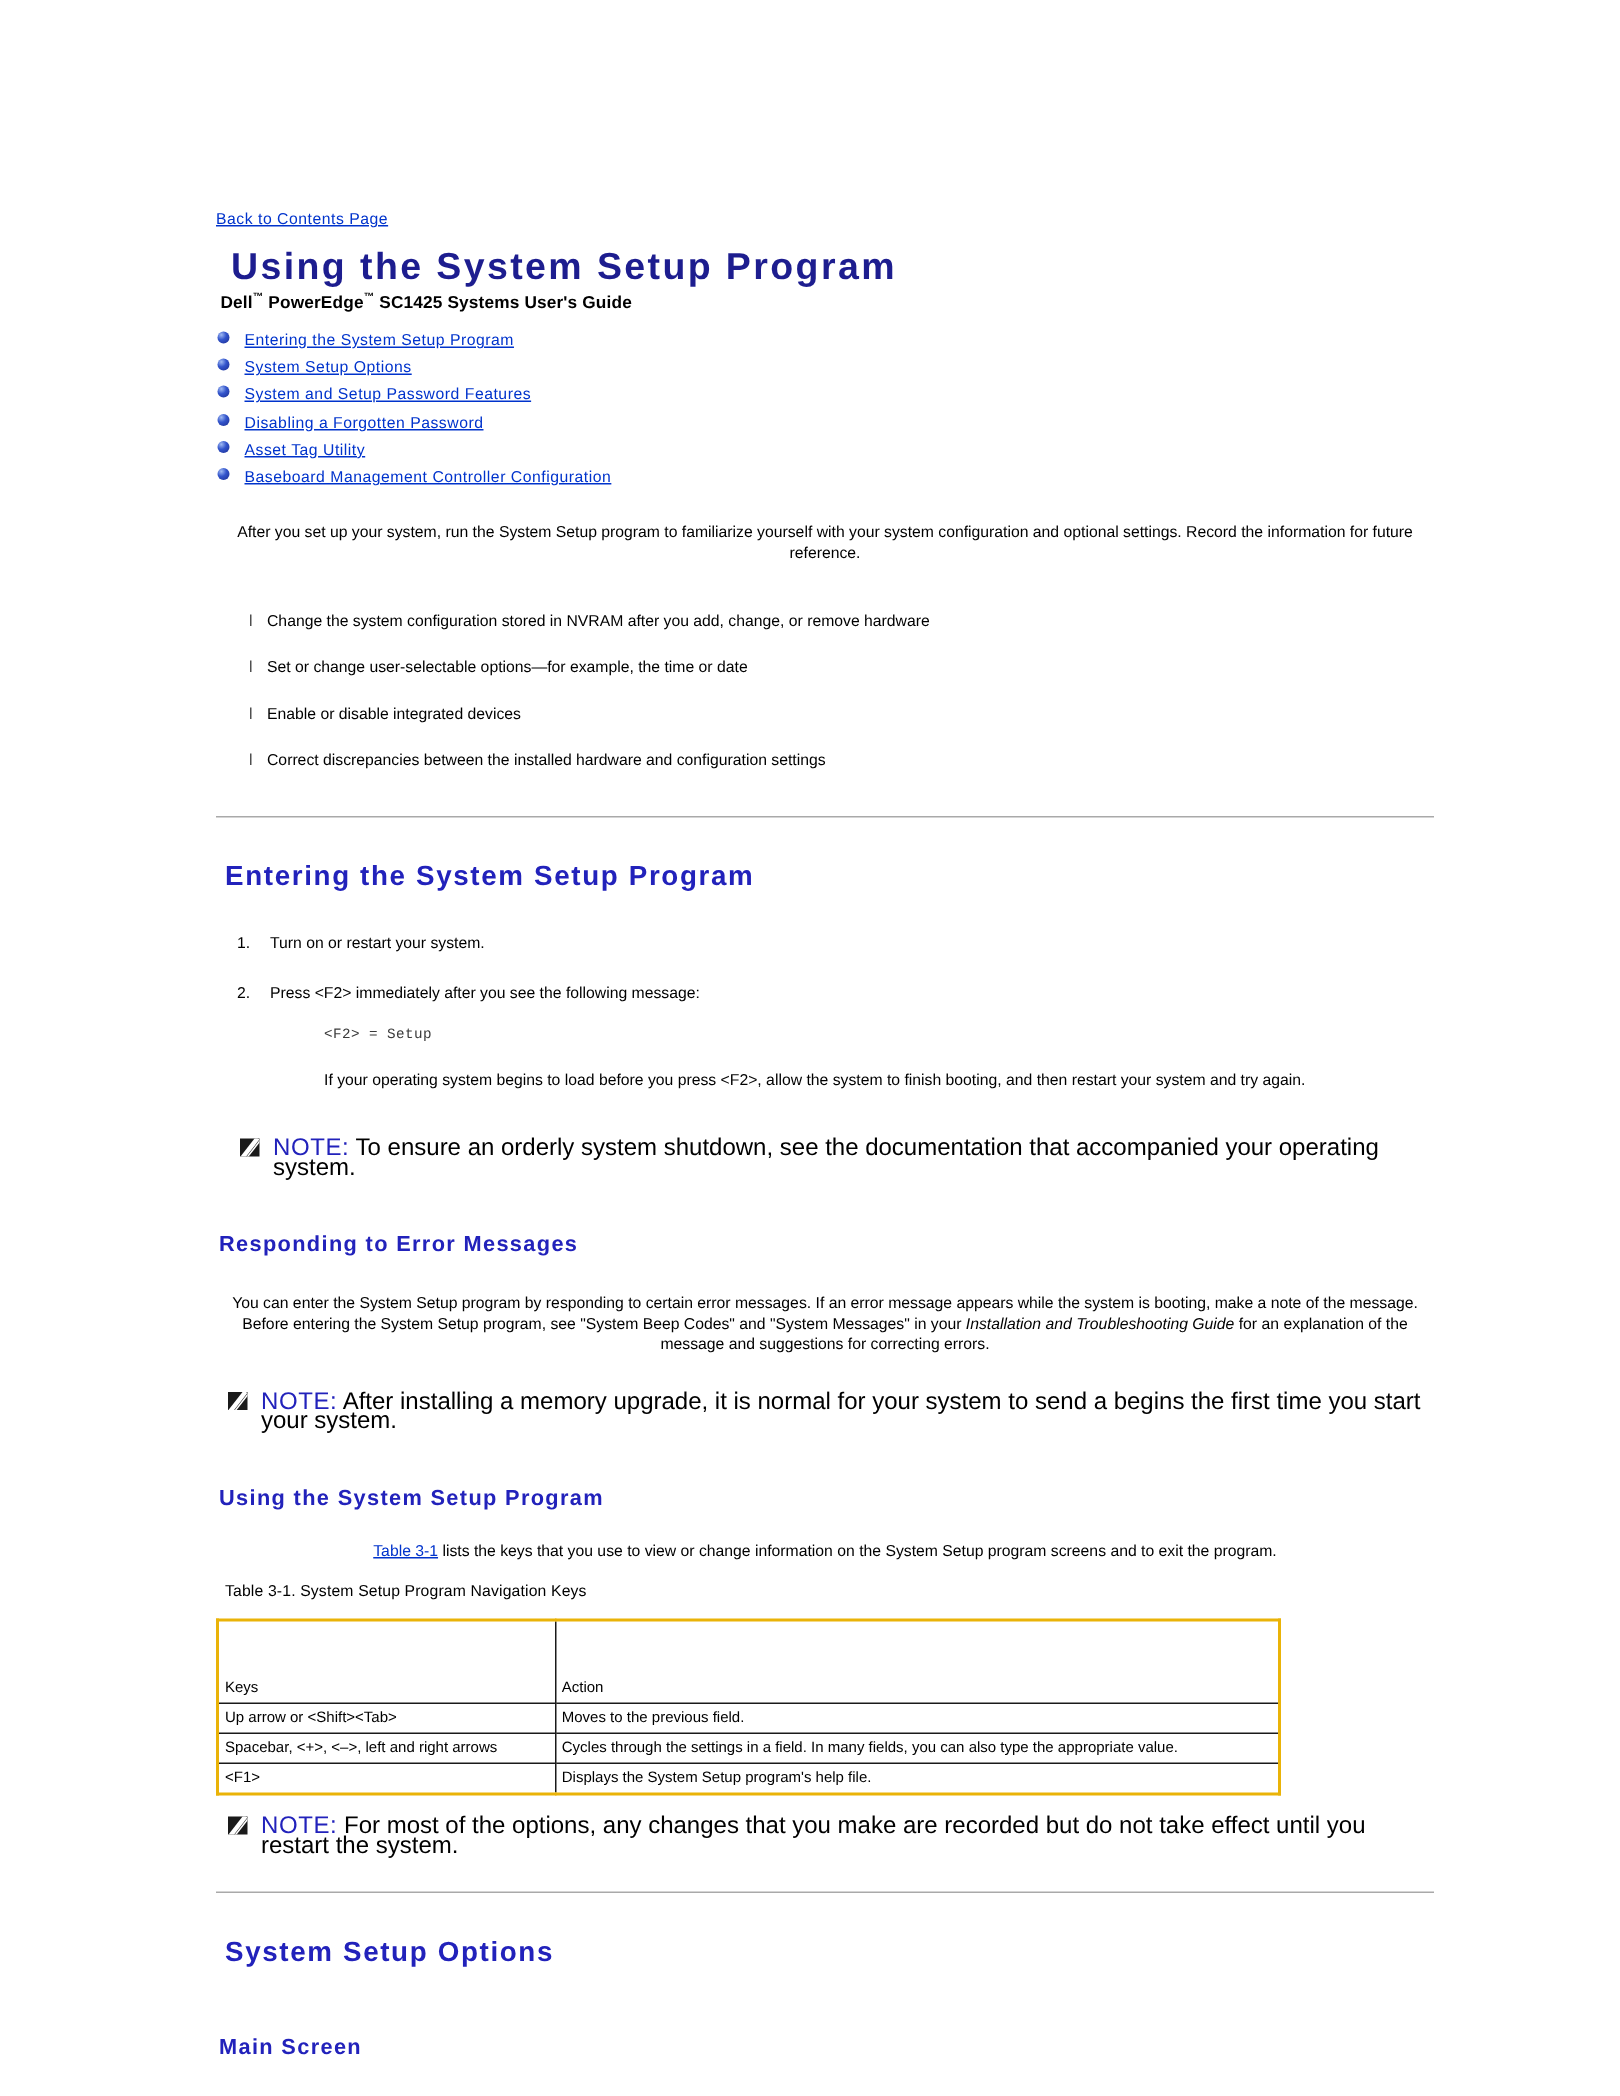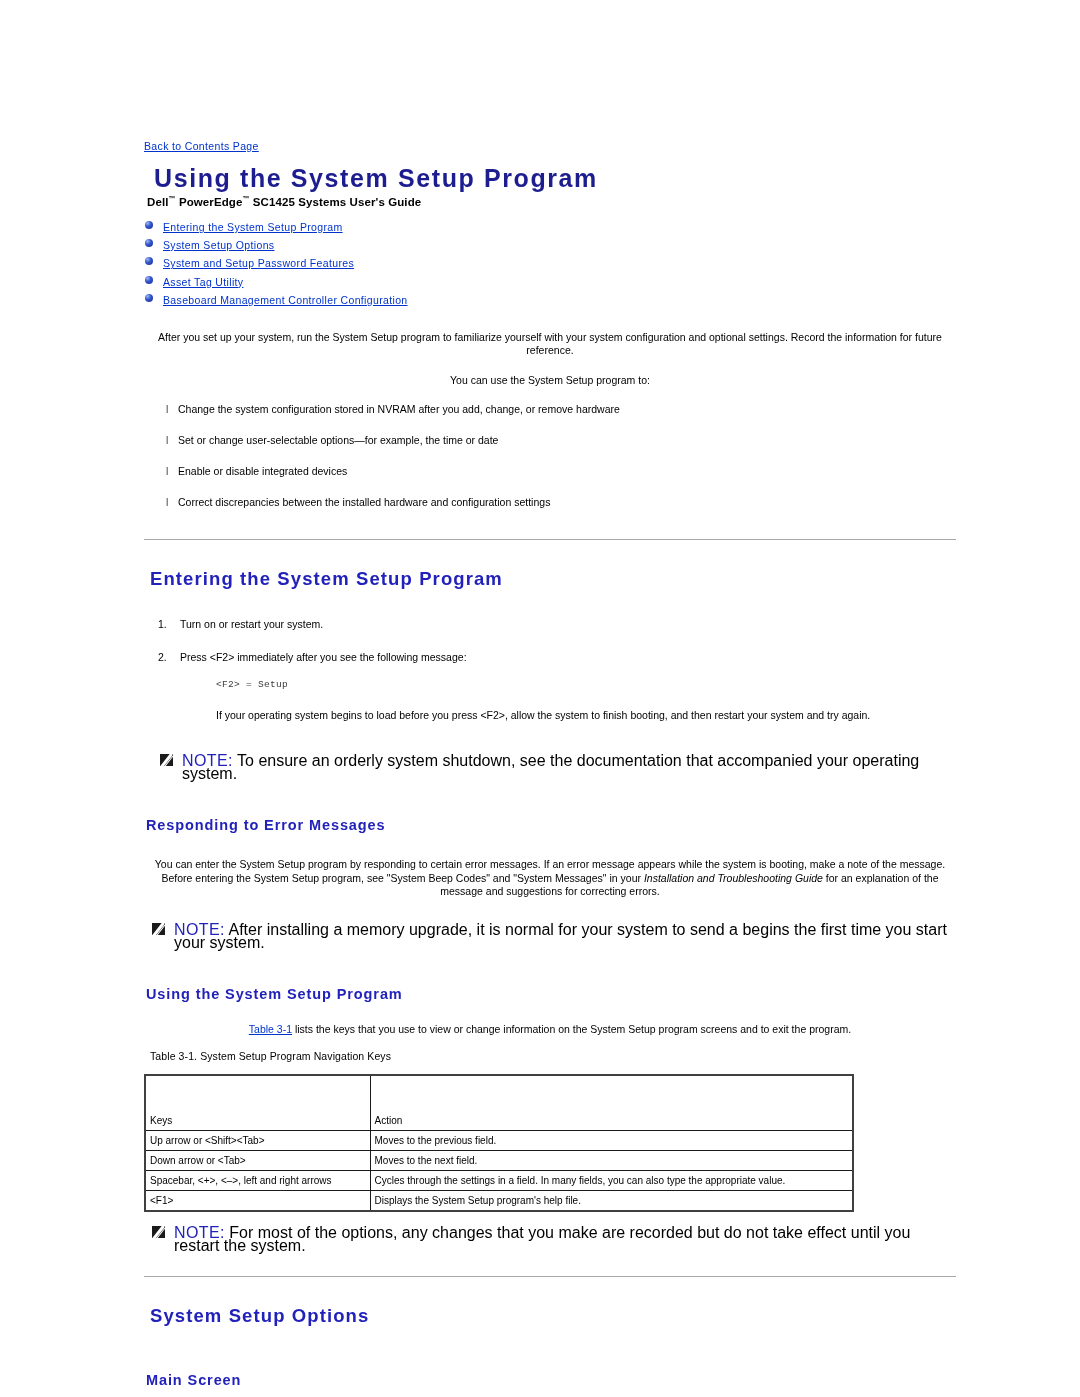--- a/index.html
+++ b/index.html
@@ -223,21 +223,21 @@
   .table-caption {
     font-size: 10.5px;
     margin: 0 0 0 6px;
     letter-spacing: 0.1px;
   }
   table.navkeys {
     border-collapse: collapse;
     width: 708px;
     margin: 0;
     table-layout: fixed;
-    border: 2px solid #404040;
+    border: 2px solid #eab308;
   }
   table.navkeys th,
   table.navkeys td {
     border: 1px solid #1a1a1a;
     font-size: 10px;
     font-weight: normal;
     text-align: left;
     padding: 3px 4px 3px 4px;
     line-height: 12px;
     vertical-align: bottom;
@@ -279,35 +279,38 @@
     <li>
       <span class="sphere"></span>
       <a class="doclink" href="#">System Setup Options</a>
     </li>
     <li>
       <span class="sphere"></span>
       <a class="doclink" href="#">System and Setup Password Features</a>
     </li>
     <li>
       <span class="sphere"></span>
+      <a class="doclink" href="#">Disabling a Forgotten Password</a>
+    </li>
+    <li>
+      <span class="sphere"></span>
       <a class="doclink" href="#">Asset Tag Utility</a>
     </li>
     <li>
       <span class="sphere"></span>
       <a class="doclink" href="#">Baseboard Management Controller Configuration</a>
     </li>
   </ul>
 
   <div class="gap-20"></div>
 
   <p class="body">After you set up your system, run the System Setup program to familiarize yourself with your system configuration and optional settings. Record the information for future reference.</p>
 
   <div class="gap-16"></div>
 
-  <p class="body">You can use the System Setup program to:</p>
 
   <ul class="lbullets">
     <li>
       <span class="lmark">l</span>
       <span>Change the system configuration stored in NVRAM after you add, change, or remove hardware</span>
     </li>
     <li>
       <span class="lmark">l</span>
       <span>Set or change user-selectable options—for example, the time or date</span>
     </li>
@@ -394,24 +397,20 @@
         <th>Keys</th>
         <th>Action</th>
       </tr>
     </thead>
     <tbody>
       <tr>
         <td>Up arrow or &lt;Shift&gt;&lt;Tab&gt;</td>
         <td>Moves to the previous field.</td>
       </tr>
       <tr>
-        <td>Down arrow or &lt;Tab&gt;</td>
-        <td>Moves to the next field.</td>
-      </tr>
-      <tr>
         <td>Spacebar, &lt;+&gt;, &lt;–&gt;, left and right arrows</td>
         <td>Cycles through the settings in a field. In many fields, you can also type the appropriate value.</td>
       </tr>
       <tr>
         <td>&lt;F1&gt;</td>
         <td>Displays the System Setup program's help file.</td>
       </tr>
     </tbody>
   </table>
 

